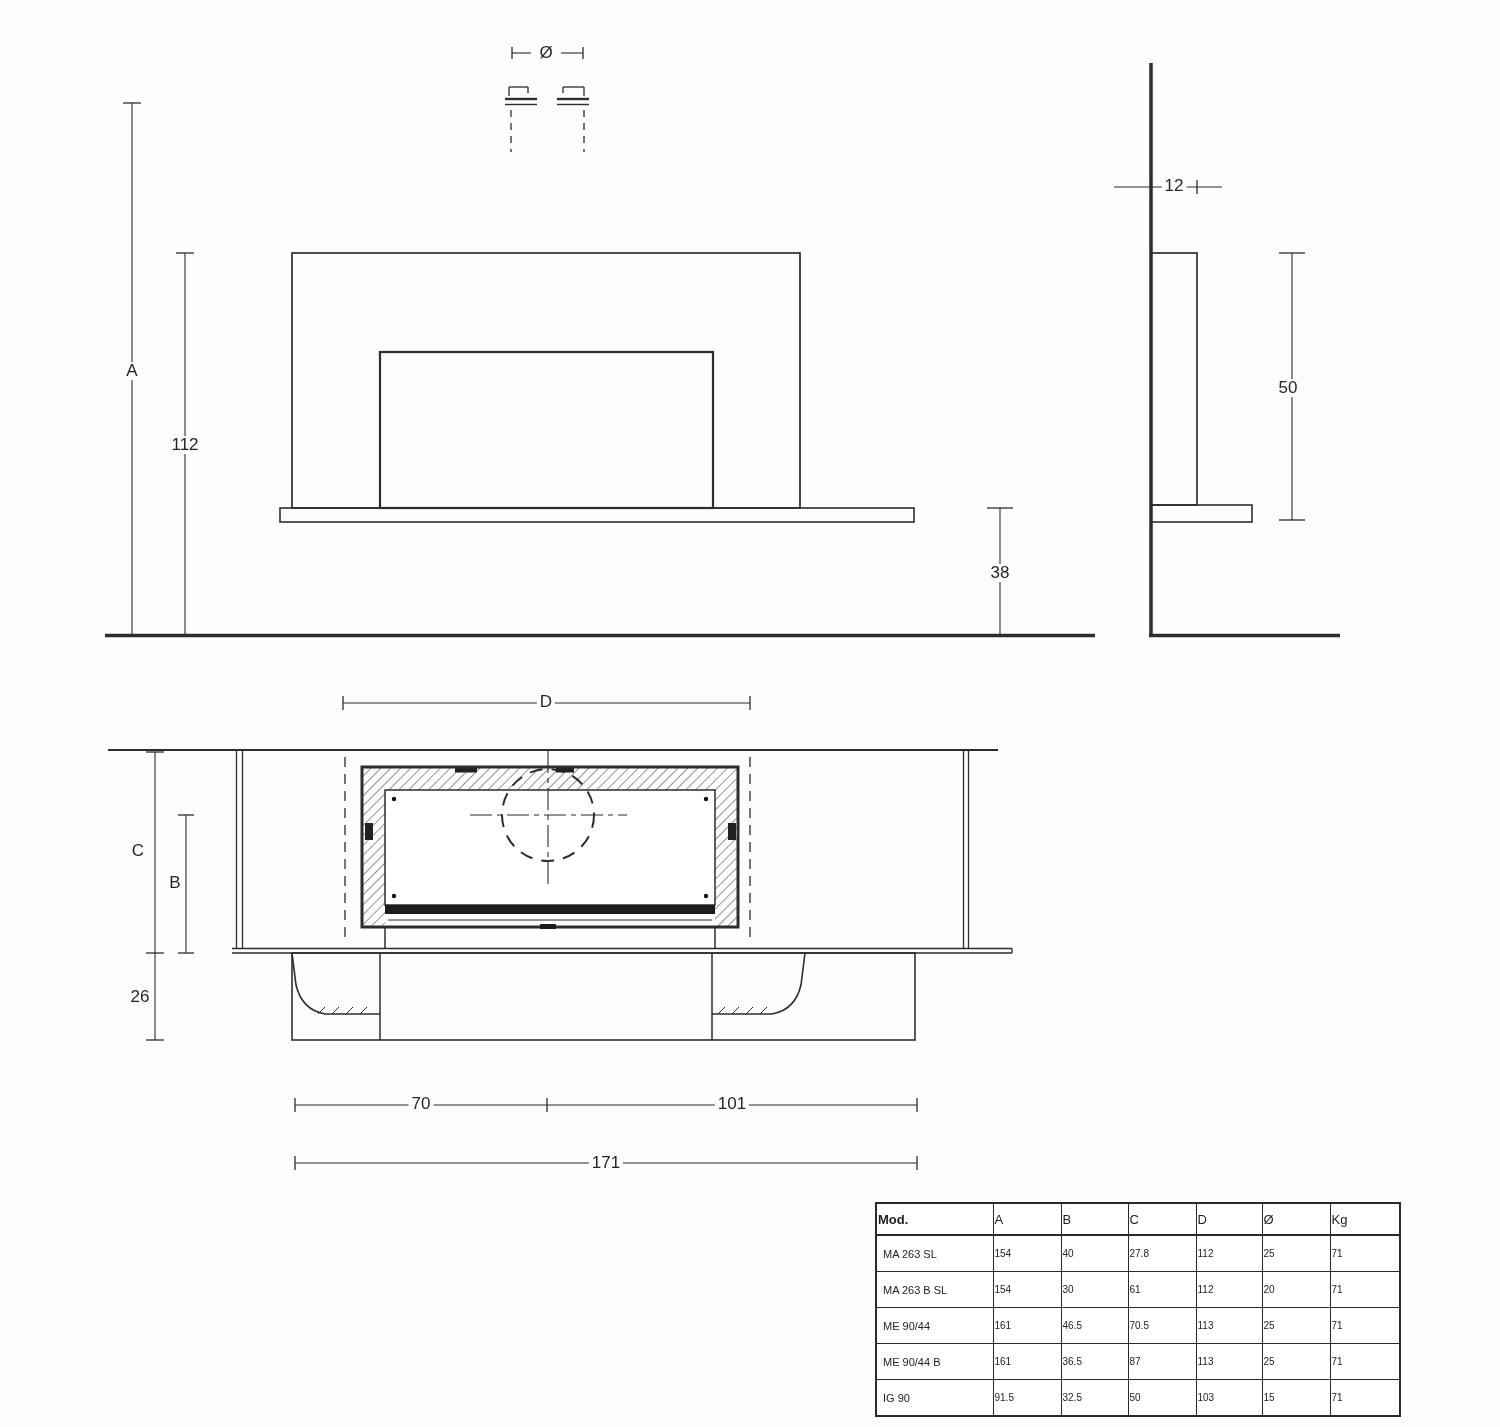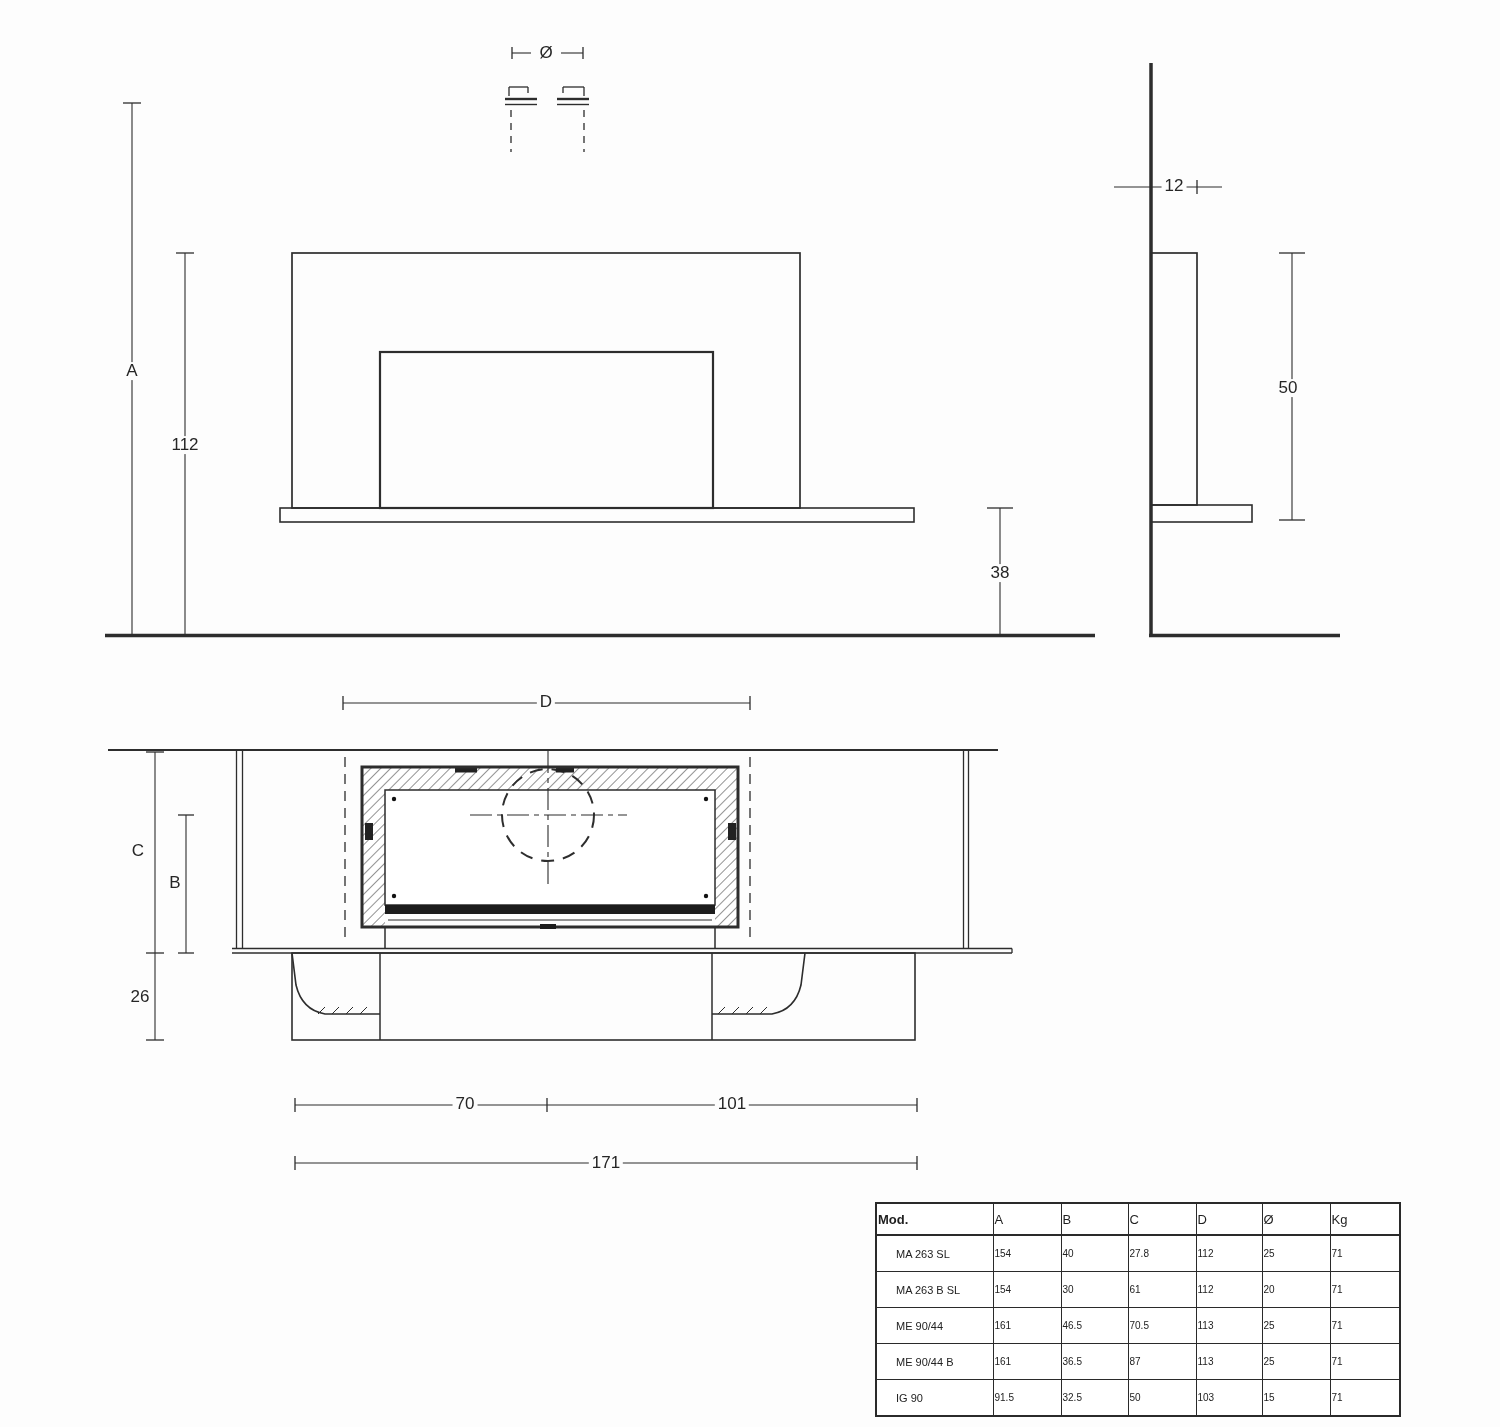--- a/index.html
+++ b/index.html
@@ -45,21 +45,21 @@
   }
   table.spec th.mod{font-weight:bold;font-size:13px;}
   table.spec td{
     border:1.5px solid #2a2a2a;
     height:33px;
     font-size:10px;
     color:#222;
   }
   table.spec td.model{
     text-align:left;
-    padding-left:19px;
+    padding-left:6px;
     font-size:11px;
   }
 </style>
 </head>
 <body>
 
 <div class="canvas">
 
   <svg class="drawing-svg" width="1500" height="1427" viewBox="0 0 1500 1427">
     <defs>
@@ -206,21 +206,21 @@
   <div class="dim-label" style="left:546px;top:53px;">Ø</div>
   <div class="dim-label" style="left:132px;top:371px;">A</div>
   <div class="dim-label" style="left:185px;top:445px;">112</div>
   <div class="dim-label" style="left:1000px;top:573px;">38</div>
   <div class="dim-label" style="left:1174px;top:186px;">12</div>
   <div class="dim-label" style="left:1288px;top:388px;">50</div>
   <div class="dim-label" style="left:546px;top:702px;">D</div>
   <div class="dim-label" style="left:138px;top:851px;">C</div>
   <div class="dim-label" style="left:175px;top:883px;">B</div>
   <div class="dim-label" style="left:140px;top:997px;">26</div>
-  <div class="dim-label" style="left:421px;top:1104px;margin-left:44px;">70</div>
+  <div class="dim-label" style="left:421px;top:1104px;">70</div>
   <div class="dim-label" style="left:732px;top:1104px;">101</div>
   <div class="dim-label" style="left:606px;top:1163px;">171</div>
 
   <div class="spec-table-wrap">
     <table class="spec">
         <colgroup>
           <col style="width: 117px;">
           <col style="width: 68px;">
           <col style="width: 67px;">
           <col style="width: 68px;">

